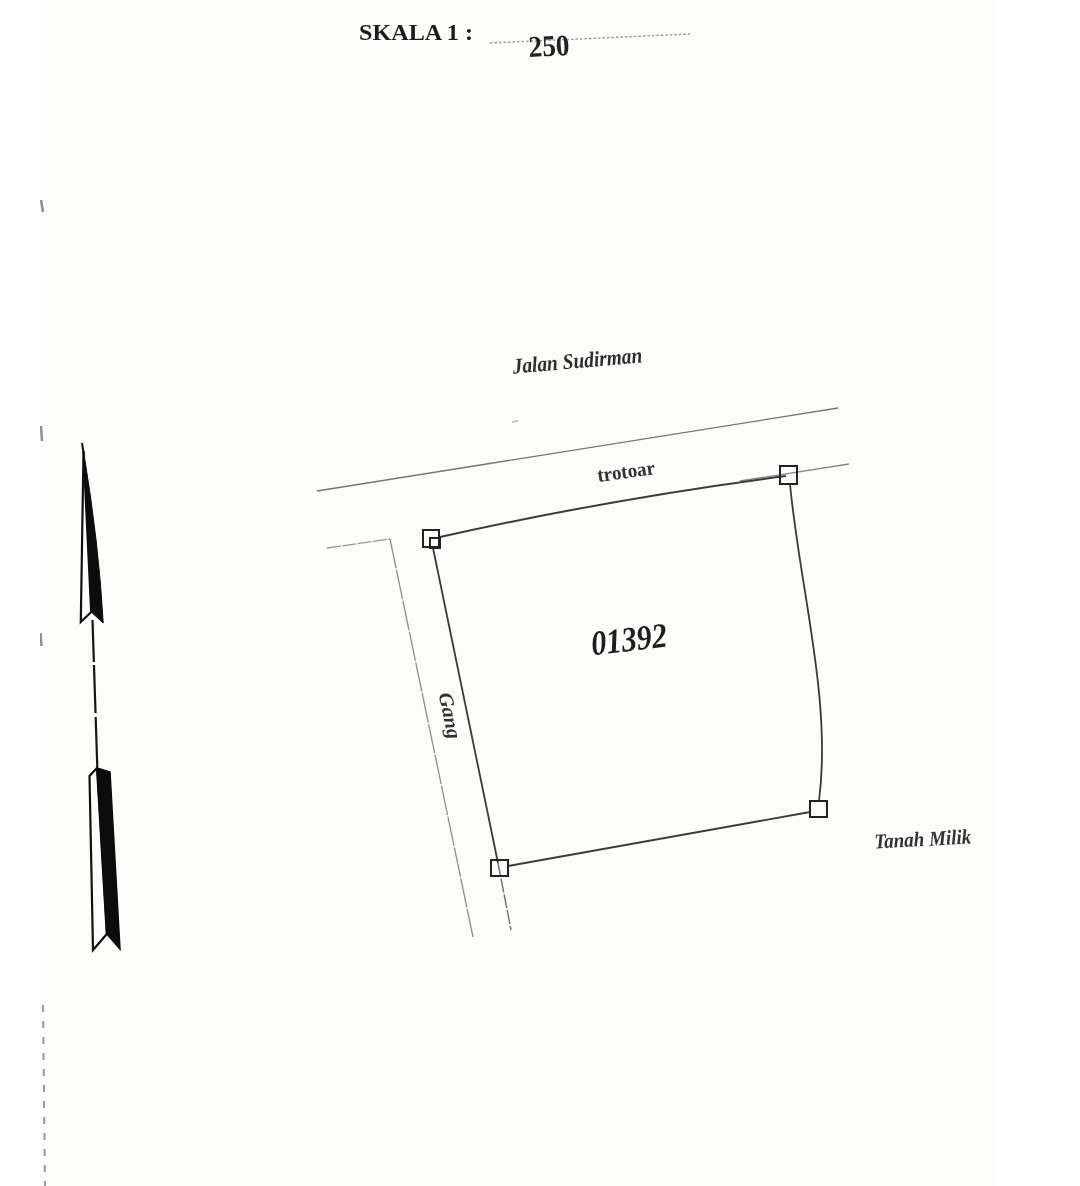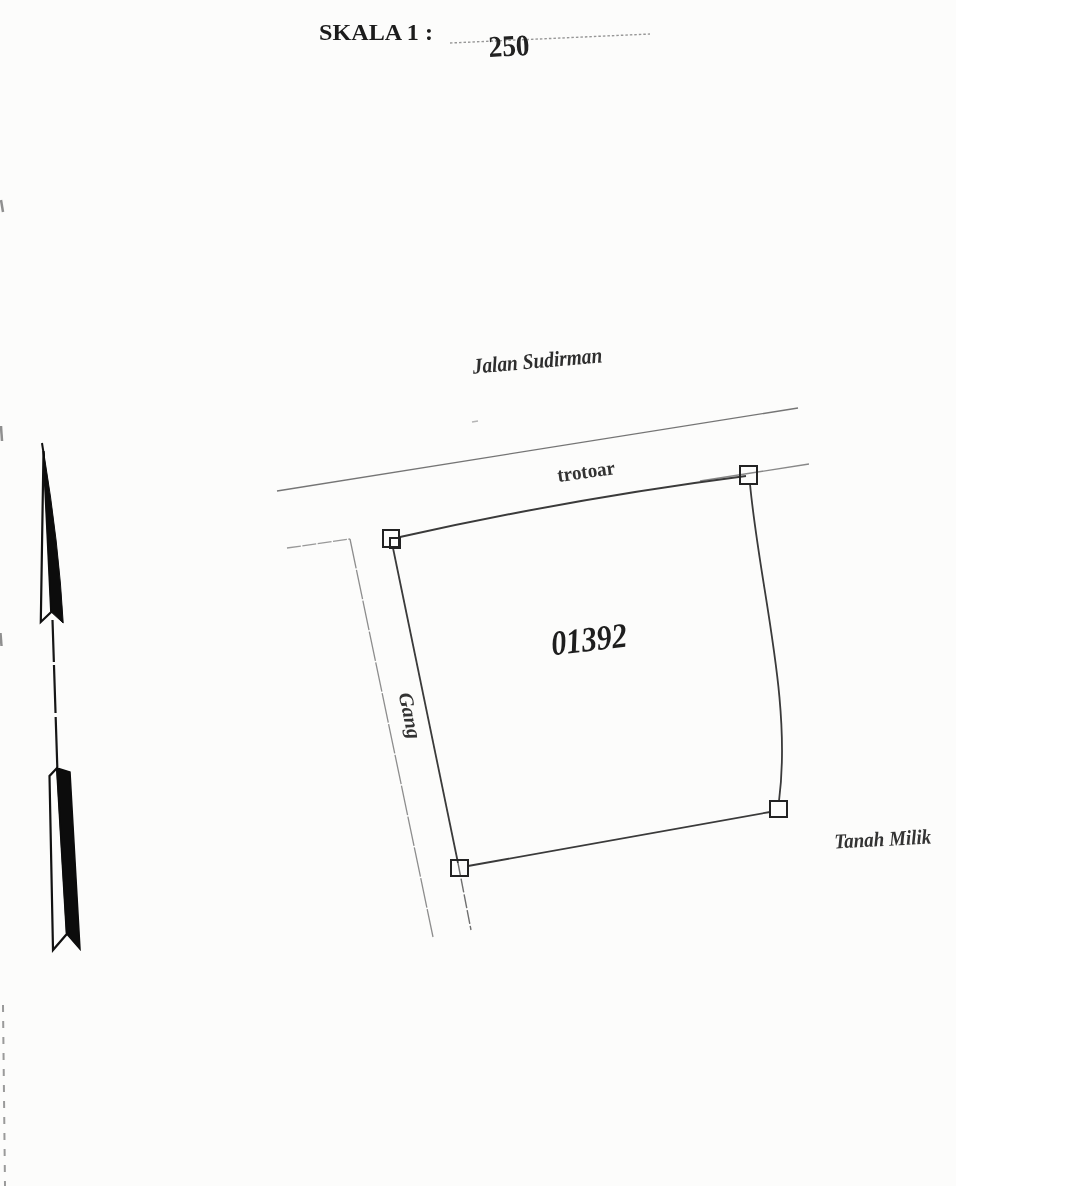--- a/index.html
+++ b/index.html
@@ -1,17 +1,17 @@
 <!DOCTYPE html>
 <html><head>
 <meta charset="utf-8">
 <style>
   html,body{margin:0;padding:0;background:#fff;}
   #page{width:956px;height:1186px;position:relative;background:#a3a3a3;overflow:hidden;
-        font-family:"Liberation Serif", serif;}
+        font-family:"Liberation Serif", serif;margin-left:40px;}
   svg{position:absolute;left:0;top:0;}
 </style>
 </head>
 <body>
 <div id="page">
 <svg width="1080" height="1186" viewBox="0 0 1080 1186" xmlns="http://www.w3.org/2000/svg">
 
   <rect x="0" y="0" width="1080" height="1186" fill="#fcfcfb"></rect>
 
   <rect x="1077.5" y="0" width="2.5" height="1186" fill="#c2c2c2"></rect>

